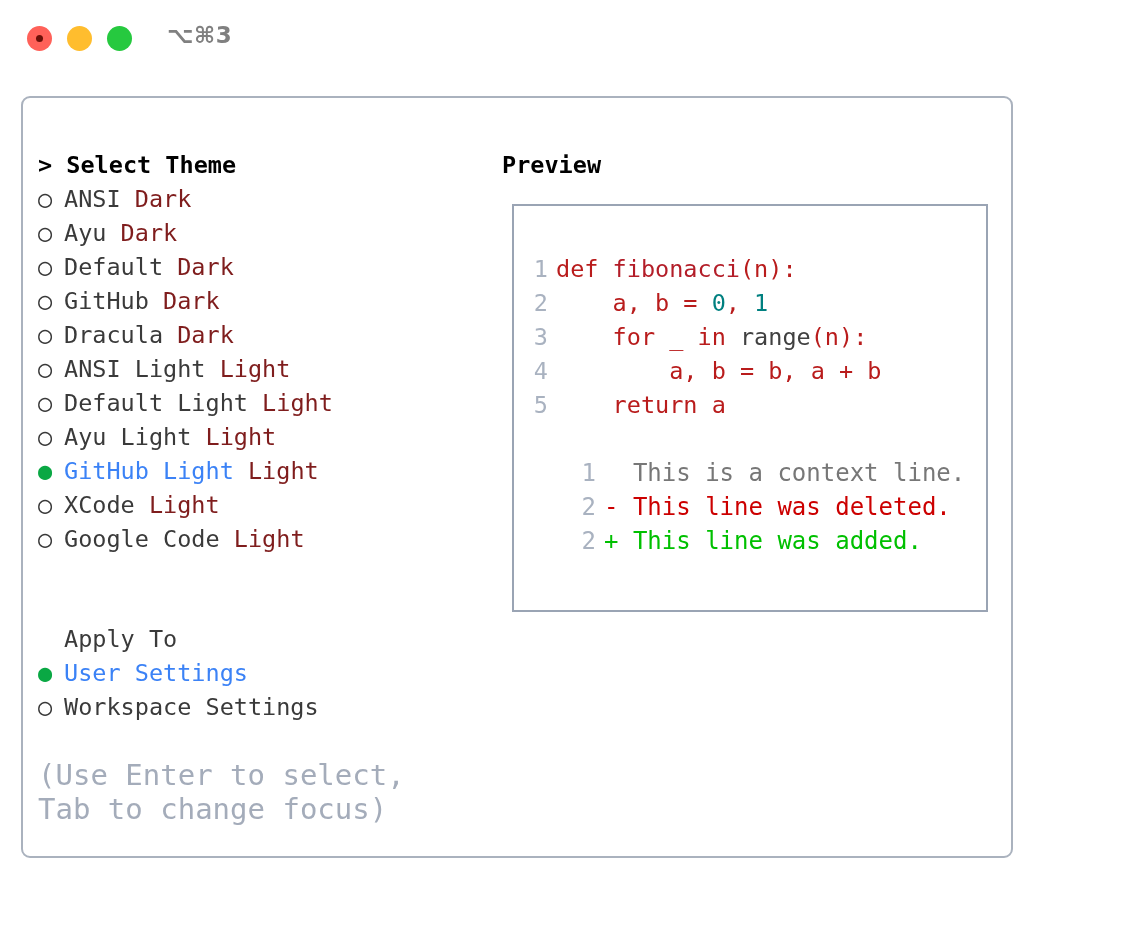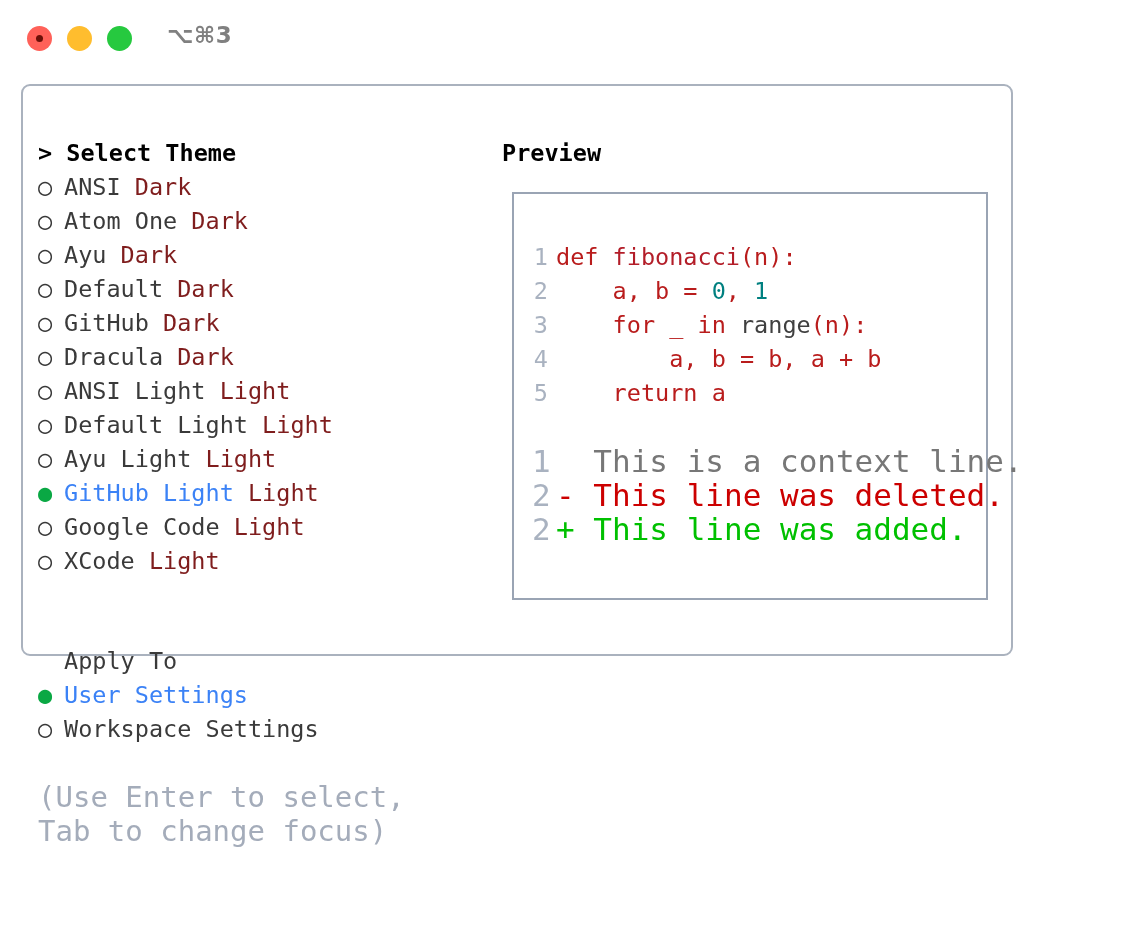--- a/index.html
+++ b/index.html
@@ -70,23 +70,23 @@
     color: #808080;
     letter-spacing: 0.5px;
     font-family: "DejaVu Sans", "Liberation Sans", sans-serif;
     white-space: pre;
   }
 
   
   .panel {
     position: absolute;
     left: 21px;
-    top: 84px;
+    top: 96px;
     width: 992px;
-    height: 572px;
+    height: 762px;
     border: 2px solid #aab2be;
     border-radius: 9px;
     box-sizing: border-box;
     background: #ffffff;
   }
 
   .columns {
     position: absolute;
     left: 0; top: 0;
     width: 100%;
@@ -190,23 +190,24 @@
     text-align: right;
     margin-right: 8px;
   }
   .tok-fn   { color: #b31d28; }
   .tok-num  { color: #008080; }
   .tok-call { color: #404040; }
   .tok-plain{ color: #b91c1c; }
 
   .diff-block { margin-top: 34px; }
   .diff-line {
-    font-size: 31px;
-    line-height: 34px;
-    white-space: pre;
+    font-size: 24px;
+    line-height: 34px;
+    white-space: pre;
+    margin-left: 48px;
   }
   .diff-lno {
     color: #a9b2c0;
     display: inline-block;
     width: 16px;
     text-align: right;
     margin-right: 8px;
   }
   .diff-ctx { color: #777777; }
   .diff-del { color: #cc0000; }
@@ -228,31 +229,30 @@
 
   <div class="panel">
     <div class="columns">
 
       <div class="left-col">
 
         <div class="section-header"><span>&gt; </span><span>Select Theme</span></div>
 
         <ul class="opt-list" id="theme-list">
             <li class="opt-row"><span class="bullet bullet-off">○</span><span class="opt-name">ANSI</span><span> </span><span class="opt-variant">Dark</span></li>
-            <li class="opt-row"><span class="bullet bullet-off">○</span><span class="opt-name">Atom One</span><span> </span><span class="opt-variant">Dark</span></li>
             <li class="opt-row"><span class="bullet bullet-off">○</span><span class="opt-name">Ayu</span><span> </span><span class="opt-variant">Dark</span></li>
             <li class="opt-row"><span class="bullet bullet-off">○</span><span class="opt-name">Default</span><span> </span><span class="opt-variant">Dark</span></li>
             <li class="opt-row"><span class="bullet bullet-off">○</span><span class="opt-name">GitHub</span><span> </span><span class="opt-variant">Dark</span></li>
             <li class="opt-row"><span class="bullet bullet-off">○</span><span class="opt-name">Dracula</span><span> </span><span class="opt-variant">Dark</span></li>
             <li class="opt-row"><span class="bullet bullet-off">○</span><span class="opt-name">ANSI Light</span><span> </span><span class="opt-variant">Light</span></li>
             <li class="opt-row"><span class="bullet bullet-off">○</span><span class="opt-name">Default Light</span><span> </span><span class="opt-variant">Light</span></li>
             <li class="opt-row"><span class="bullet bullet-off">○</span><span class="opt-name">Ayu Light</span><span> </span><span class="opt-variant">Light</span></li>
             <li class="opt-row selected"><span class="bullet bullet-on">●</span><span class="opt-name">GitHub Light</span><span> </span><span class="opt-variant">Light</span></li>
+            <li class="opt-row"><span class="bullet bullet-off">○</span><span class="opt-name">XCode</span><span> </span><span class="opt-variant">Light</span></li>
             <li class="opt-row"><span class="bullet bullet-off">○</span><span class="opt-name">Google Code</span><span> </span><span class="opt-variant">Light</span></li>
-            <li class="opt-row"><span class="bullet bullet-off">○</span><span class="opt-name">XCode</span><span> </span><span class="opt-variant">Light</span></li>
           </ul>
 
         <div class="spacer-block"></div>
 
         <div class="applyto-header">Apply To</div>
 
         <ul class="opt-list" id="apply-list">
             <li class="opt-row selected"><span class="bullet bullet-on">●</span><span class="opt-name">User Settings</span></li>
             <li class="opt-row"><span class="bullet bullet-off">○</span><span class="opt-name">Workspace Settings</span></li>
           </ul>

